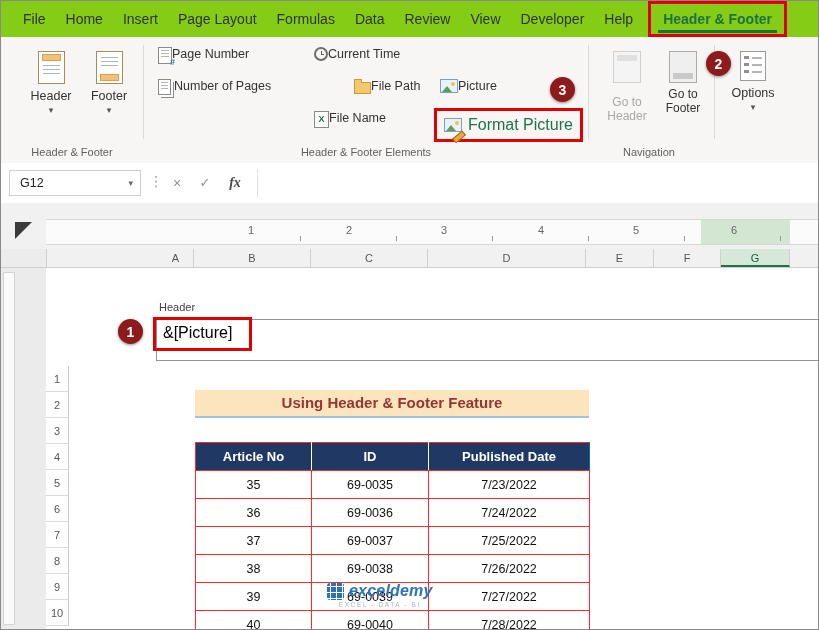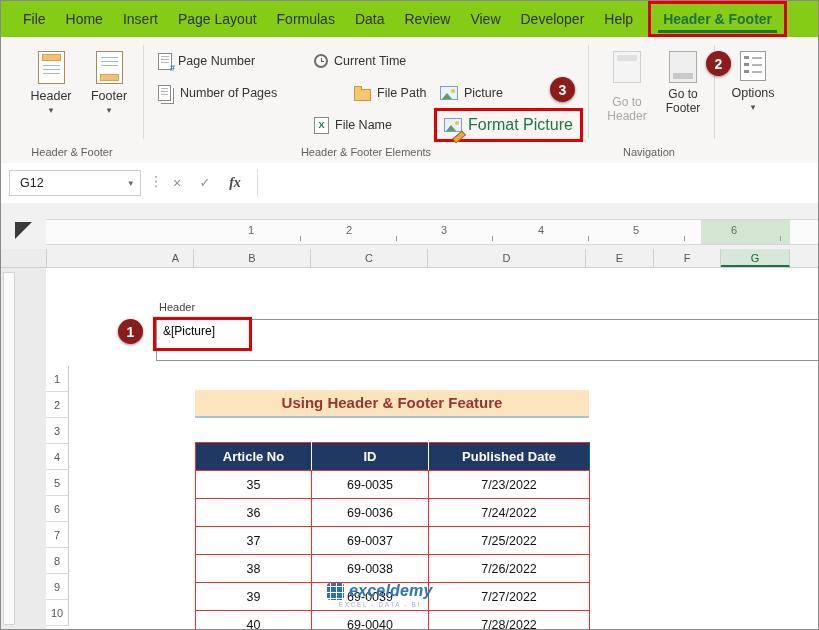--- a/index.html
+++ b/index.html
@@ -24,21 +24,21 @@
   .bigbtn .lbl2{font-size:12px;color:#333;text-align:center;line-height:1.15;width:54px;}
   .bigbtn.disabled .lbl2{color:#a8a8a8;}
   .chevg{font-size:9px;color:#555;line-height:5px;}
 
   .ic-hf{width:25px;height:31px;background:#fff;border:1px solid #a98b5a;position:relative;}
   .ic-hf::before{content:"";position:absolute;left:3px;right:3px;height:5px;background:#f2c078;border:1px solid #d9a04e;}
   .ic-hf.h::before{top:2px;}.ic-hf.f::before{bottom:2px;}
   .ic-hf::after{content:"";position:absolute;left:4px;right:4px;height:12px;background:repeating-linear-gradient(#aab6c3 0 1px,transparent 1px 4px);}
   .ic-hf.h::after{top:13px;}.ic-hf.f::after{top:5px;}
 
-  .elem-item{position:absolute;height:28px;display:flex;align-items:center;gap:6px;font-size:12.5px;color:#333;cursor:pointer;}
+  .elem-item{position:absolute;height:28px;display:flex;font-size:12.5px;color:#333;cursor:pointer;}
   .elem-inline{display:flex;align-items:center;gap:6px;}
   .elbl{white-space:nowrap;}
   .fp-green{color:#217346;text-align:center;}
 
   .ic{flex:0 0 auto;position:relative;display:inline-block;}
   .ic-page{width:12px;height:15px;border:1px solid #8a8a8a;background:#fff;}
   .ic-page::before{content:"";position:absolute;left:2px;right:2px;top:2px;height:7px;background:repeating-linear-gradient(#b5b5b5 0 1px,transparent 1px 3px);}
   .ic-page::after{content:"#";position:absolute;right:-4px;bottom:-4px;font-size:9px;font-weight:bold;color:#2e74b5;}
   .ic-pages{width:11px;height:14px;border:1px solid #8a8a8a;background:#fff;box-shadow:2px 2px 0 #fff,3px 3px 0 #8a8a8a;margin-right:3px;}
   .ic-pages::before{content:"";position:absolute;left:2px;right:2px;top:2px;height:7px;background:repeating-linear-gradient(#b5b5b5 0 1px,transparent 1px 3px);}
@@ -98,21 +98,21 @@
   .colh{position:absolute;top:0;height:18px;line-height:18px;text-align:center;font-size:11px;color:#555;border-right:1px solid #cfcfcf;box-sizing:border-box;cursor:pointer;}
   .colh.sel{background:#d8e8d8;color:#17613a;border-bottom:2px solid #1e7145;}
 
   
   .sheet{position:absolute;top:267px;left:0;right:0;bottom:0;background:#fff;overflow:hidden;}
   .canvas-left{position:absolute;left:0;top:0;width:45px;bottom:0;background:#ebebeb;}
   .vruler{position:absolute;left:2px;top:4px;width:10px;bottom:4px;background:#fafafa;border:1px solid #d4d4d4;}
   .rowh{position:absolute;left:45px;width:23px;height:26px;text-align:center;line-height:26px;font-size:11px;color:#555;border-bottom:1px solid #dadada;border-right:1px solid #c9c9c9;box-sizing:border-box;background:#fff;cursor:pointer;}
   .header-lab{position:absolute;left:158px;top:33px;font-size:11px;color:#404040;}
   .hcell{position:absolute;top:51px;height:42px;background:#fff;border:1px solid #969696;box-sizing:border-box;}
-  .hcode{position:absolute;left:162px;top:56px;font-size:12px;color:#000;z-index:2;}
+  .hcode{position:absolute;left:162px;top:56px;font-size:16px;color:#000;z-index:2;}
   .redbox1{position:absolute;left:152px;top:49px;width:93px;height:28px;border:3px solid #e00000;z-index:15;box-sizing:content-box;}
   .sheet-title{position:absolute;left:194px;top:122px;width:394px;height:26px;background:#fce4bc;border-bottom:2px solid #9dc3e6;color:#943634;font-weight:bold;font-size:15px;text-align:center;line-height:26px;}
   .dtable{position:absolute;left:194px;top:174px;border-collapse:collapse;table-layout:fixed;}
   .dtable th{background:#1f3864;color:#fff;font-size:13px;font-weight:bold;height:25px;border:1px solid #fff;border-top:1px solid #ff2a2a;border-bottom:1px solid #ff2a2a;text-align:center;}
   .dtable th:first-child{border-left:1px solid #ff2a2a;}
   .dtable th:last-child{border-right:1px solid #0369a1;}
   .dtable td{height:25px;border:1px solid #ff2a2a;font-size:12.5px;color:#111;text-align:center;background:transparent;cursor:cell;}
   .watermark{position:absolute;left:326px;top:314px;z-index:6;display:flex;flex-direction:column;align-items:center;pointer-events:none;}
   .wm-row{display:flex;align-items:center;gap:5px;font-style:italic;}
   .wm-logo{width:17px;height:17px;border-radius:3px;background-color:#2f6fb3;background-image:linear-gradient(#fff 1.5px,transparent 1.5px),linear-gradient(90deg,#fff 1.5px,transparent 1.5px);background-size:6px 6px;background-position:3px 3px;}

